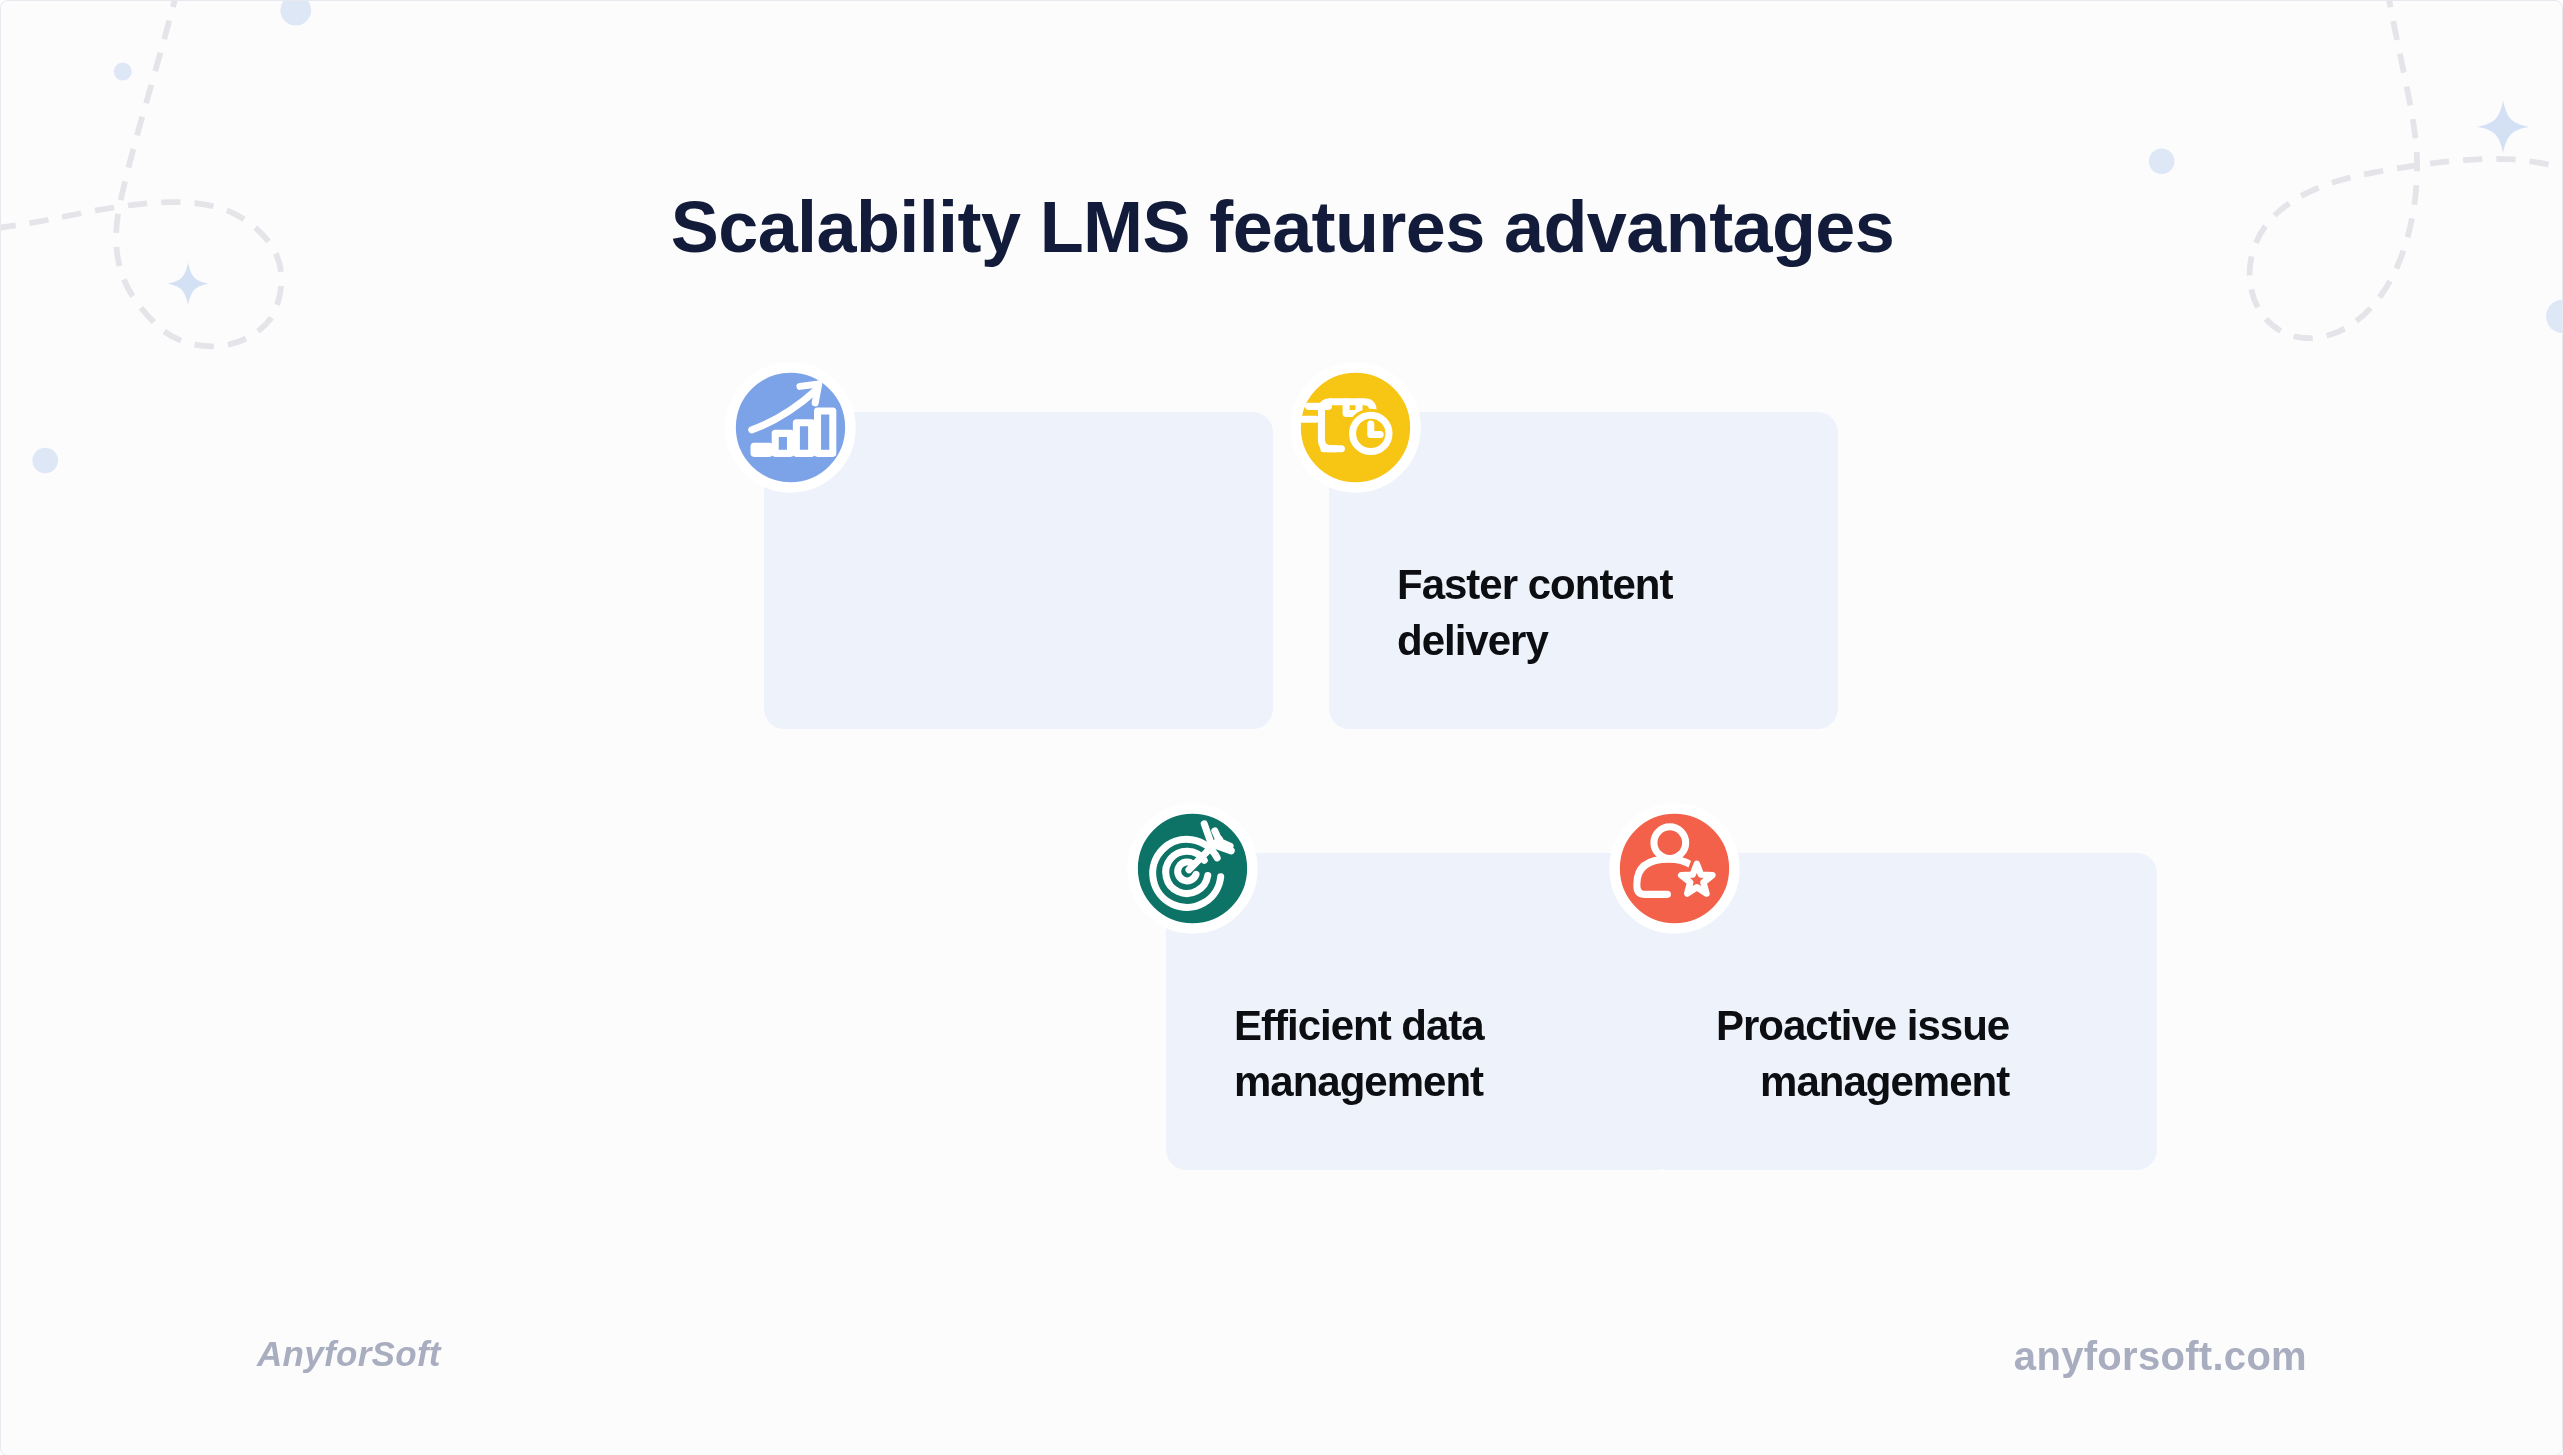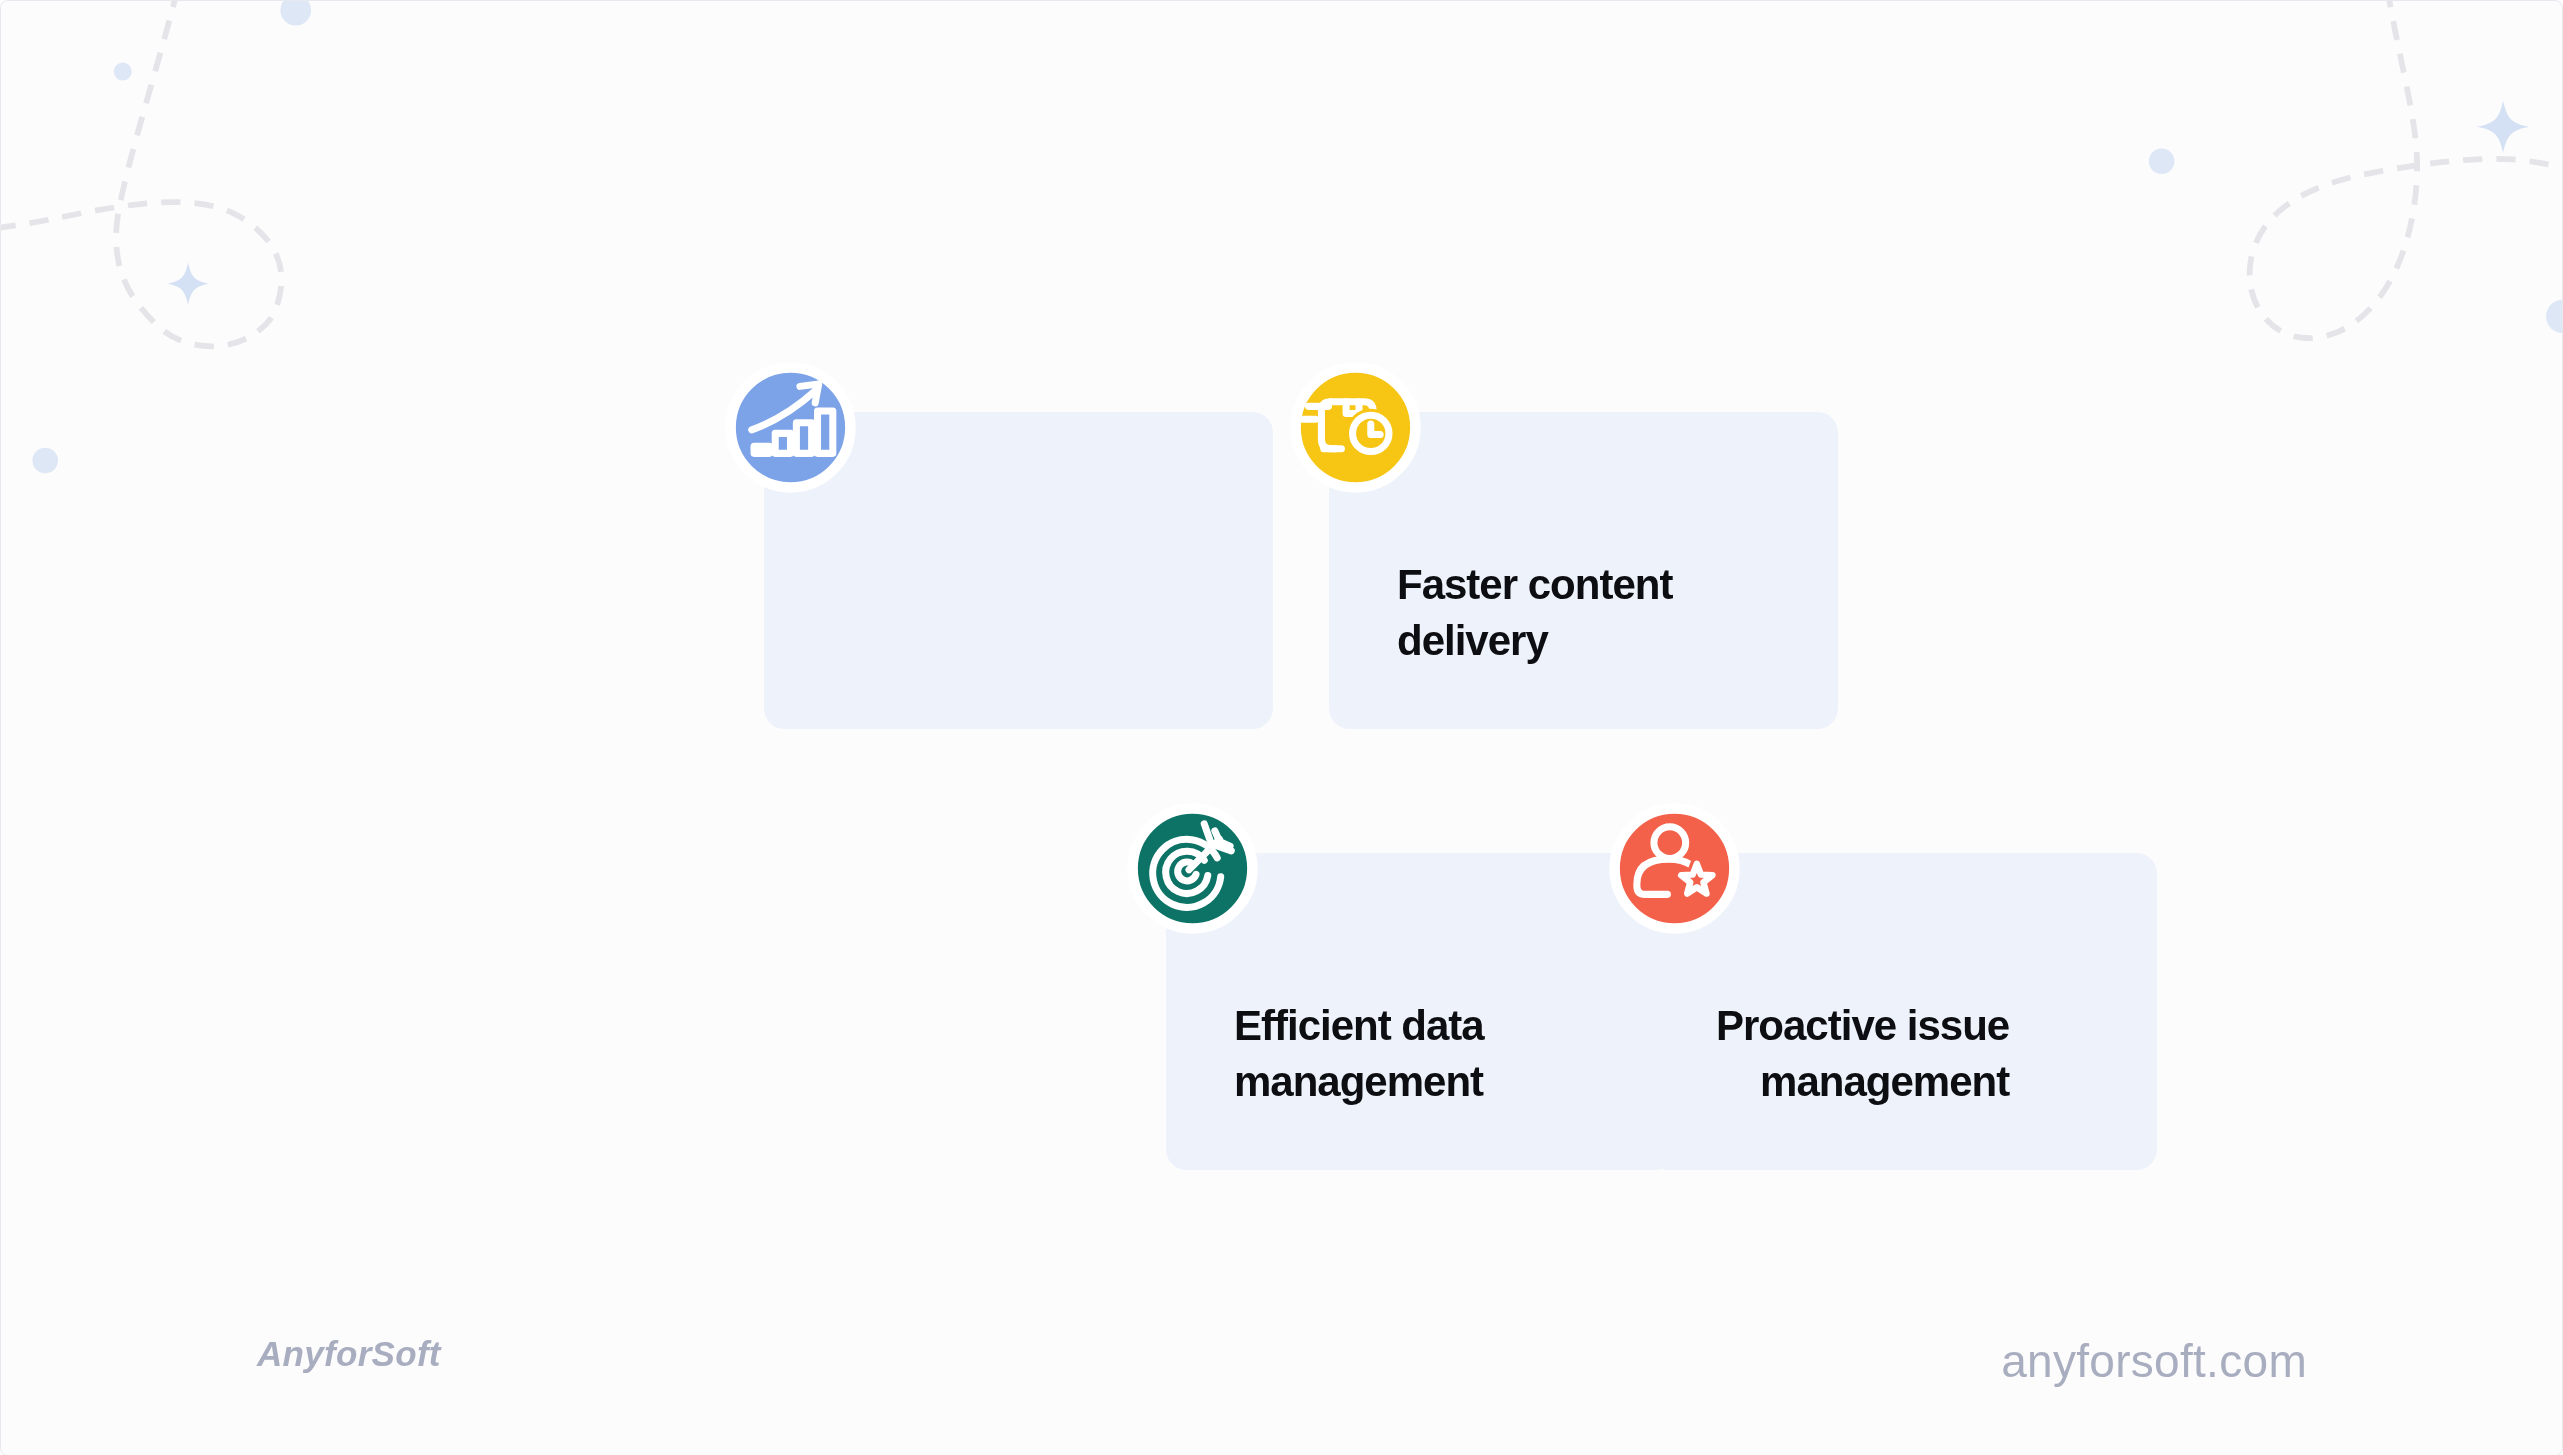--- a/index.html
+++ b/index.html
@@ -29,21 +29,21 @@
   }
   .icon{position:absolute;left:-44px;top:-55px;width:141px;height:141px;}
   .icon-bg{stroke:#ffffff;stroke-width:9;}
   .glyph{stroke:#ffffff;stroke-width:6;fill:none;stroke-linecap:round;stroke-linejoin:round;}
   .glyph .solid{fill:#ffffff;stroke:none;}
   .footer-brand{
     position:absolute;left:256px;top:1333px;font-size:35px;font-weight:700;
     letter-spacing:0.3px;color:#a8adbf;font-style:italic;
   }
   .footer-site{
-    position:absolute;right:255px;top:1333px;font-size:46px;font-weight:400;
+    position:absolute;right:255px;top:1333px;font-size:40px;font-weight:700;
     letter-spacing:0.3px;color:#a8adbf;
   }
 </style>
 </head>
 <body>
 
 <div class="canvas">
 
   <svg class="decor" viewBox="0 0 4000 2272" aria-hidden="true">
     <path class="decor-dash" d="M 276 -20 C 240 120, 200 240, 183 330 C 168 420, 205 470, 248 510 C 290 548, 380 555, 425 490 C 455 420, 430 370, 370 335 C 300 295, 180 320, 80 340 C 45 347, 10 352, -25 357" stroke="#e4e4e9"></path>
@@ -52,20 +52,21 @@
     <circle cx="190" cy="110" r="14" fill="#dde7f6"></circle>
     <circle cx="460" cy="14" r="24" fill="#dde7f6"></circle>
     <circle cx="69" cy="717" r="20" fill="#dde7f6"></circle>
     <circle cx="3372" cy="250" r="20" fill="#dde7f6"></circle>
     <circle cx="3998" cy="492" r="26" fill="#dde7f6"></circle>
 
     <path d="M292 408 C 297 431 303 437 324 441 C 303 445 297 451 292 474 C 287 451 281 445 260 441 C 281 437 287 431 292 408 Z" fill="#d4e1f4"></path>
     <path d="M3905 155 C 3911 183 3918 191 3946 196 C 3918 201 3911 209 3905 237 C 3899 209 3892 201 3864 196 C 3892 191 3899 183 3905 155 Z" fill="#d4e1f4"></path>
   </svg>
 
+  <h1 class="title">Scalability LMS features advantages</h1>
 
   <section class="card c1">
     <svg class="icon" viewBox="0 0 120 120">
       <circle class="icon-bg" cx="60" cy="60" r="51" fill="#7ca3e8"></circle>
       <g class="glyph">
         <path d="M29 76 h13 v6 h-13 z"></path>
         <path d="M47 65 h13 v17 h-13 z"></path>
         <path d="M65 56 h13 v26 h-13 z"></path>
         <path d="M83 46 h13 v36 h-13 z"></path>
         <path d="M27 62 C 44 56, 62 46, 82 28"></path>

